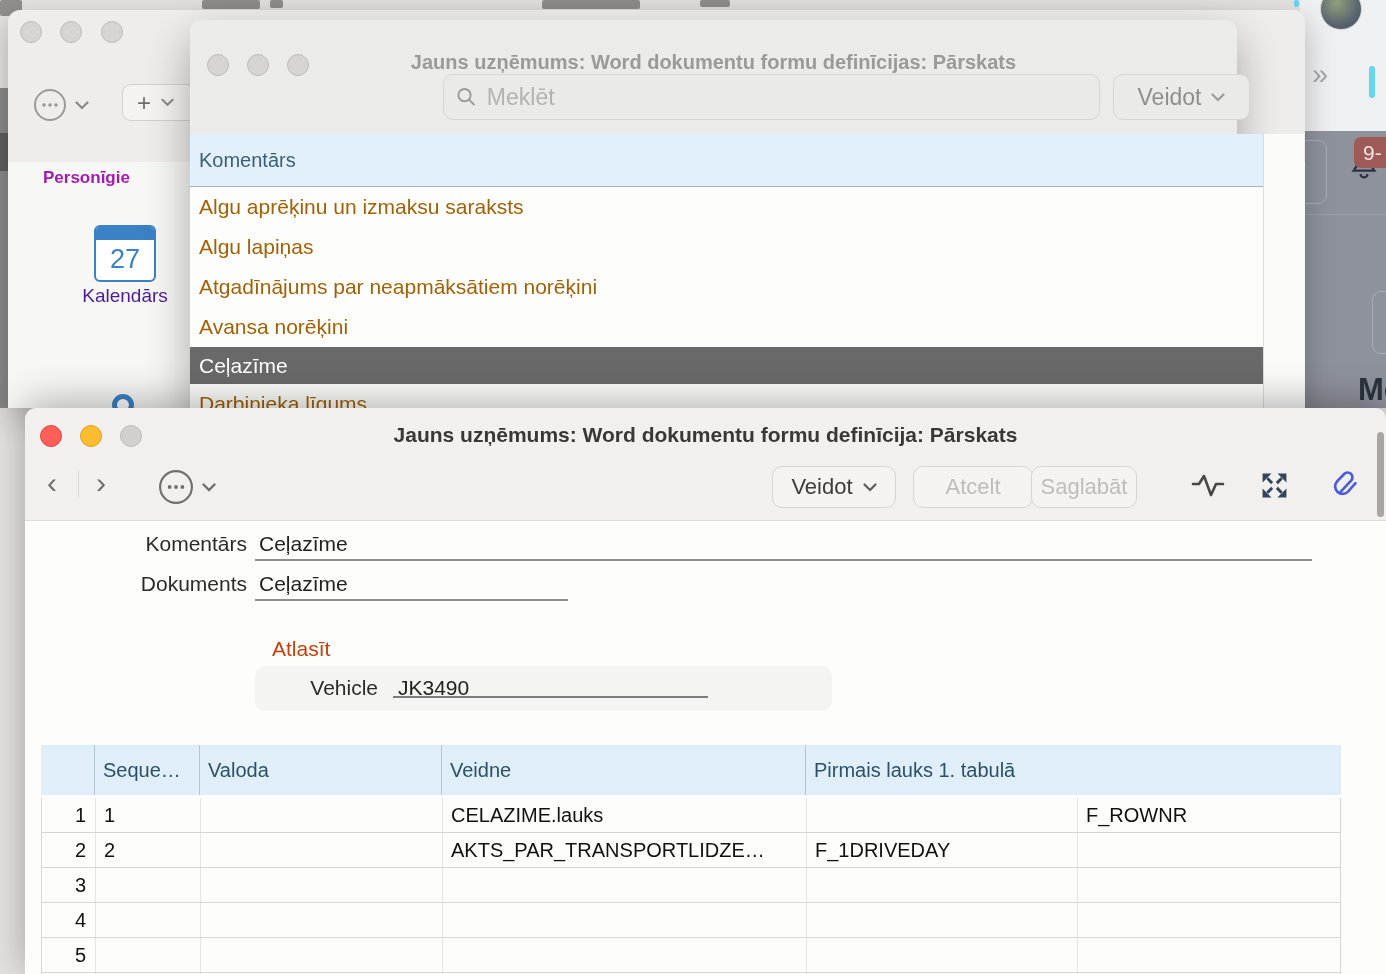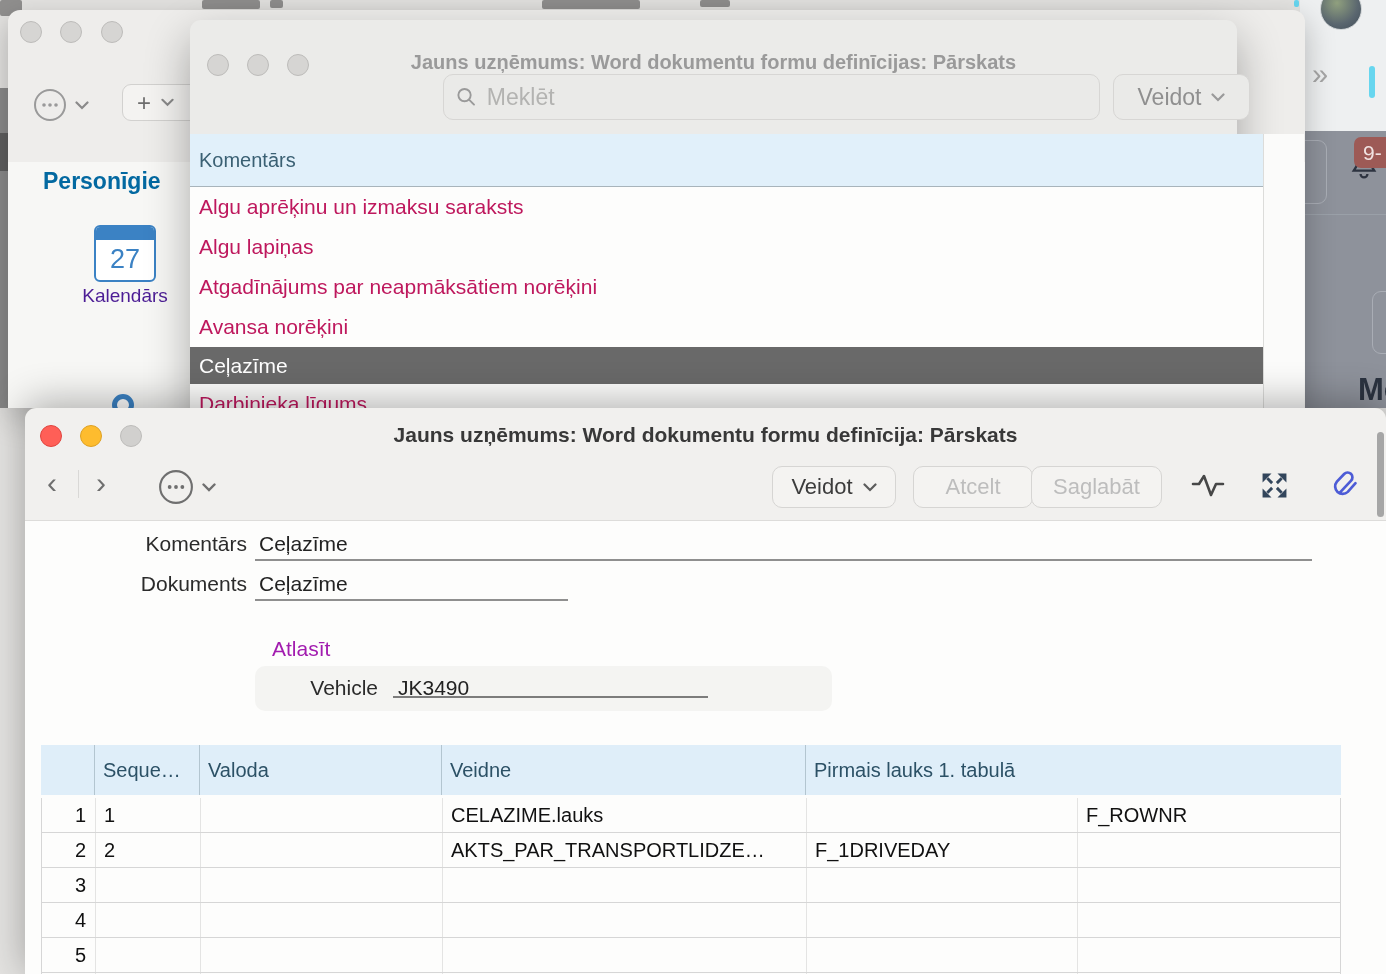--- a/index.html
+++ b/index.html
@@ -15,21 +15,21 @@
   .tl{position:absolute;width:22px;height:22px;border-radius:50%;box-sizing:border-box;}
   .tl.gray{background:#d6d5d3;border:1px solid #bdbcba;}
   .tl.red{background:#ff5f57;border:1px solid #e0443e;}
   .tl.yellow{background:#febc2e;border:1px solid #dea123;}
   .tl.dis{background:#d1d0ce;border:1px solid #bdbcba;}
 
   
   .backwin{left:8px;top:10px;width:1297px;height:398px;background:#eeedeb;
            border-radius:12px 12px 0 0;box-shadow:0 10px 30px rgba(0,0,0,.25);z-index:10;}
   .backwin .content{position:absolute;left:0;top:152px;right:0;bottom:0;background:#f7f7f5;}
-  .back-heading{position:absolute;left:35px;top:158px;font-size:23px;font-weight:bold;color:#0369a1;}
+  .back-heading{position:absolute;left:35px;top:158px;font-size:17px;font-weight:bold;color:#a21caf;}
   .calbtn{position:absolute;left:62px;top:215px;width:110px;text-align:center;}
   .calicon{width:62px;height:57px;margin:0 auto;background:#fff;border:2px solid #3b82c4;
            border-radius:6px;box-sizing:border-box;overflow:hidden;}
   .calicon .bar{height:13px;background:#3b82c4;}
   .calicon .day{font-size:27px;color:#3b82c4;line-height:38px;}
   .callabel{font-size:19px;color:#4c1d95;margin-top:3px;}
   .bluering{position:absolute;left:104px;top:384px;width:22px;height:22px;border-radius:50%;
             border:5px solid #3b82c4;box-sizing:border-box;background:#fff;}
   .mini-toolbtn{position:absolute;display:flex;align-items:center;gap:8px;}
   .plusbtn{left:114px;top:74px;width:92px;height:37px;border:1px solid #d2d1cf;background:#f4f3f1;
@@ -60,21 +60,21 @@
              padding:0 12px;gap:8px;}
   .searchbox input{border:none;outline:none;background:transparent;font-size:23px;width:100%;
                    font-family:"Liberation Sans",sans-serif;color:#555;}
   .searchbox input::placeholder{color:#b3b3b1;}
   .popup-create{position:absolute;left:923px;top:54px;width:137px;height:46px;border:1.5px solid #d7d6d4;
                 border-radius:10px;box-sizing:border-box;display:flex;align-items:center;justify-content:center;
                 gap:10px;color:#8f8f8f;font-size:23px;background:#eaeae8;}
   .plist{position:absolute;left:0;top:114px;width:1073px;bottom:0;background:#fdfdfc;}
   .plist-header{height:53px;background:#e1f0fa;border-bottom:1px solid #a8b4bb;
                 display:flex;align-items:center;padding-left:9px;font-size:20px;color:#3a6073;box-sizing:border-box;}
-  .plist-item{height:40px;display:flex;align-items:center;padding-left:9px;font-size:21px;color:#be185d;}
+  .plist-item{height:40px;display:flex;align-items:center;padding-left:9px;font-size:21px;color:#a16207;}
   .plist-item.sel{height:37px;background:#696969;color:#fff;}
   .ptrack{position:absolute;left:1073px;top:114px;width:40px;bottom:0;background:#fbfbfa;
           border-left:1px solid #dcdcda;}
 
   
   .front{left:25px;top:408px;width:1361px;height:570px;background:#f1f0ee;
          border-radius:11px 11px 0 0;z-index:40;box-shadow:0 -6px 38px rgba(0,0,0,.30);}
   .front-title{position:absolute;left:0;right:0;top:15px;text-align:center;font-size:21px;
                font-weight:bold;color:#383838;}
   .front-toolbar-line{position:absolute;left:0;right:0;top:112px;border-top:1px solid #dddcda;}
@@ -85,21 +85,21 @@
        box-sizing:border-box;display:flex;align-items:center;justify-content:center;gap:10px;
        font-size:22px;background:#f4f3f1;}
   .btn.enabled{color:#3c3c3c;}
   .btn.disabled{color:#bdbdbd;}
   .toolicon{position:absolute;top:62px;}
   .vscroll{position:absolute;right:2px;top:24px;width:7px;height:85px;border-radius:4px;background:#a6a6a6;}
 
   .f-label{position:absolute;width:160px;text-align:right;font-size:21px;color:#2b2b2b;}
   .f-value{position:absolute;font-size:21px;color:#222;}
   .f-line{position:absolute;height:2px;background:#8f8f8f;}
-  .sec-head{position:absolute;font-size:21px;color:#a21caf;font-weight:500;}
+  .sec-head{position:absolute;font-size:21px;color:#c2410c;font-weight:500;}
   .vpanel{position:absolute;left:230px;top:258px;width:577px;height:45px;border-radius:10px;background:#f4f4f2;}
 
   
   .dtable{position:absolute;left:16px;top:337px;width:1300px;font-size:20px;}
   .trow{display:grid;grid-template-columns:53px 105px 242px 364px 271px 265px;}
   .thead{height:50px;background:#dfeef9;color:#2c5166;font-weight:500;align-items:center;}
   .thead .tc{border-left:1px solid #b3c5d0;height:100%;display:flex;align-items:center;
              padding-left:8px;box-sizing:border-box;overflow:hidden;white-space:nowrap;}
   .thead .tc:first-child{border-left:none;}
   .tgap{height:3px;background:#fdfdfc;}
@@ -237,21 +237,21 @@
 
     <div class="btn enabled" style="left:747px;width:124px">
       <span>Veidot</span>
       <svg width="14" height="9" viewBox="0 0 14 9">
           <path d="M1.5 1.5 L7 7 L12.5 1.5" fill="none" stroke="#5c5c5c" stroke-width="2.2" stroke-linecap="round"></path>
         </svg>
     </div>
     <div class="btn disabled" style="left:888px;width:120px">
       <span>Atcelt</span>
     </div>
-    <div class="btn disabled" style="left:1006px;width:131px">
+    <div class="btn disabled" style="left:1006px;width:106px">
       <span>Saglabāt</span>
     </div>
 
     <div class="toolicon" style="left:1165px">
       <svg width="36" height="30" viewBox="0 0 36 30">
           <path d="M3 14 h6 l5 -8 l7 19 l5 -11 h7" fill="none" stroke="#474747" stroke-width="2.6" stroke-linejoin="round" stroke-linecap="round"></path>
         </svg>
     </div>
     <div class="toolicon" style="left:1234px">
       <svg width="31" height="31" viewBox="0 0 26 26" fill="#32455b">

